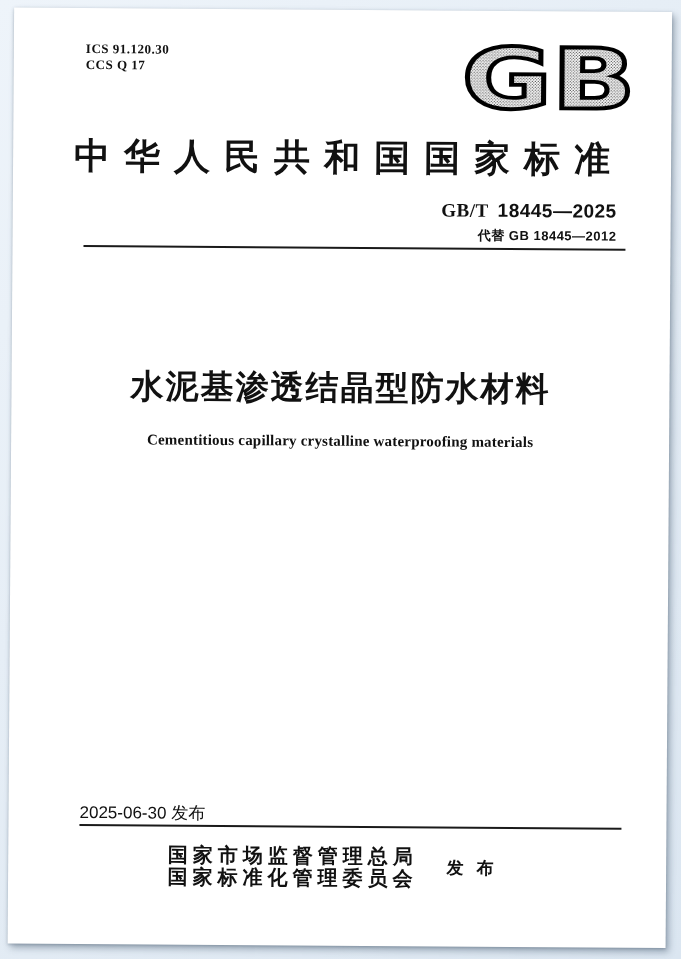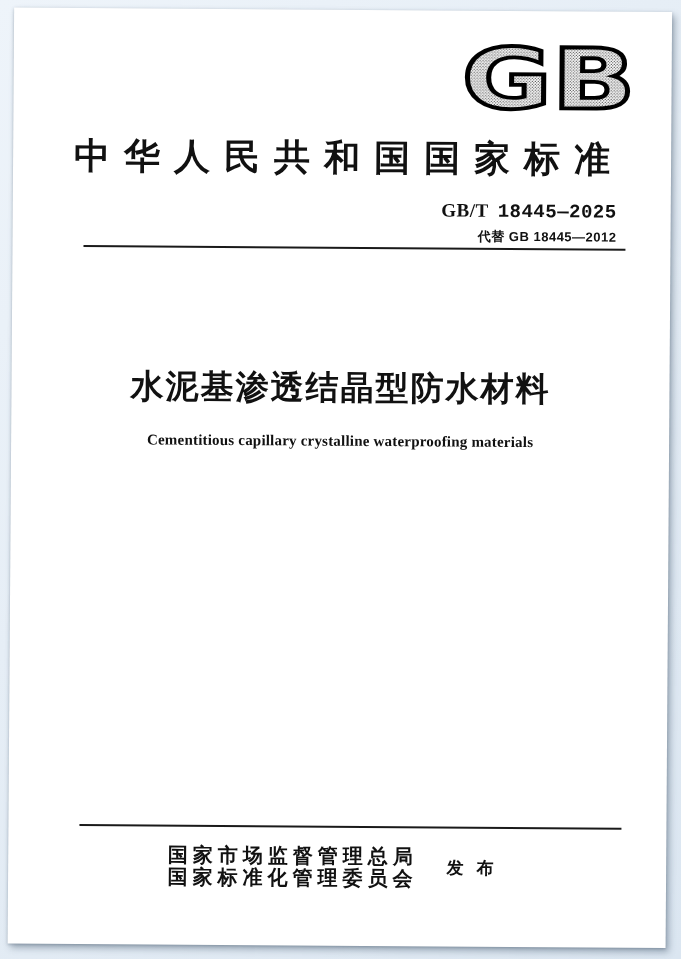--- a/index.html
+++ b/index.html
@@ -60,21 +60,21 @@
     right: 54px;
     text-align: right;
   }
   .code-line {
     font-size: 19px;
     font-weight: bold;
     letter-spacing: 0.5px;
     white-space: nowrap;
   }
   .code-line .code-number {
-    font-family: Liberation Mono, monospace;
+    font-family: Liberation Sans, sans-serif;
     margin-left: 9px;
     text-align: center;
   }
   .replaces {
     margin-top: 5px;
     font-size: 13px;
     font-weight: bold;
     font-family: "Liberation Sans", "DejaVu Sans", sans-serif;
     letter-spacing: 0.5px;
   }
@@ -150,20 +150,24 @@
     margin-left: 16px;
     white-space: nowrap;
     font-family: "Liberation Serif", "DejaVu Serif", serif;
   }
 </style>
 </head>
 <body>
 
 <div class="page">
 
+  <div class="ics-block">
+    <div>ICS 91.120.30</div>
+    <div>CCS Q 17</div>
+  </div>
 
   <div class="gb-logo">
     <svg width="182" height="72" viewBox="0 0 182 74" xmlns="http://www.w3.org/2000/svg">
       <defs>
         <pattern id="gbhatch" width="3" height="3" patternUnits="userSpaceOnUse">
           <rect width="3" height="3" fill="#ffffff"></rect>
           <circle cx="0.8" cy="0.8" r="0.65" fill="#2a2a2a"></circle>
           <circle cx="2.3" cy="2.3" r="0.65" fill="#2a2a2a"></circle>
         </pattern>
       </defs>
@@ -179,20 +183,21 @@
     </div>
     <div class="replaces">代替 GB 18445—2012</div>
   </div>
 
   <div class="rule rule-top"></div>
 
   <h2 class="title-cn">水泥基渗透结晶型防水材料</h2>
   <h3 class="title-en">Cementitious capillary crystalline waterproofing materials</h3>
 
   <div class="dates-row">
+    <span>2025-06-30 发布</span>
   </div>
 
   <div class="rule rule-bottom"></div>
 
   <div class="issuer-block">
     <div class="issuer-names">
       <div>国家市场监督管理总局</div>
       <div>国家标准化管理委员会</div>
     </div>
     <div class="issue-verb">发布</div>

